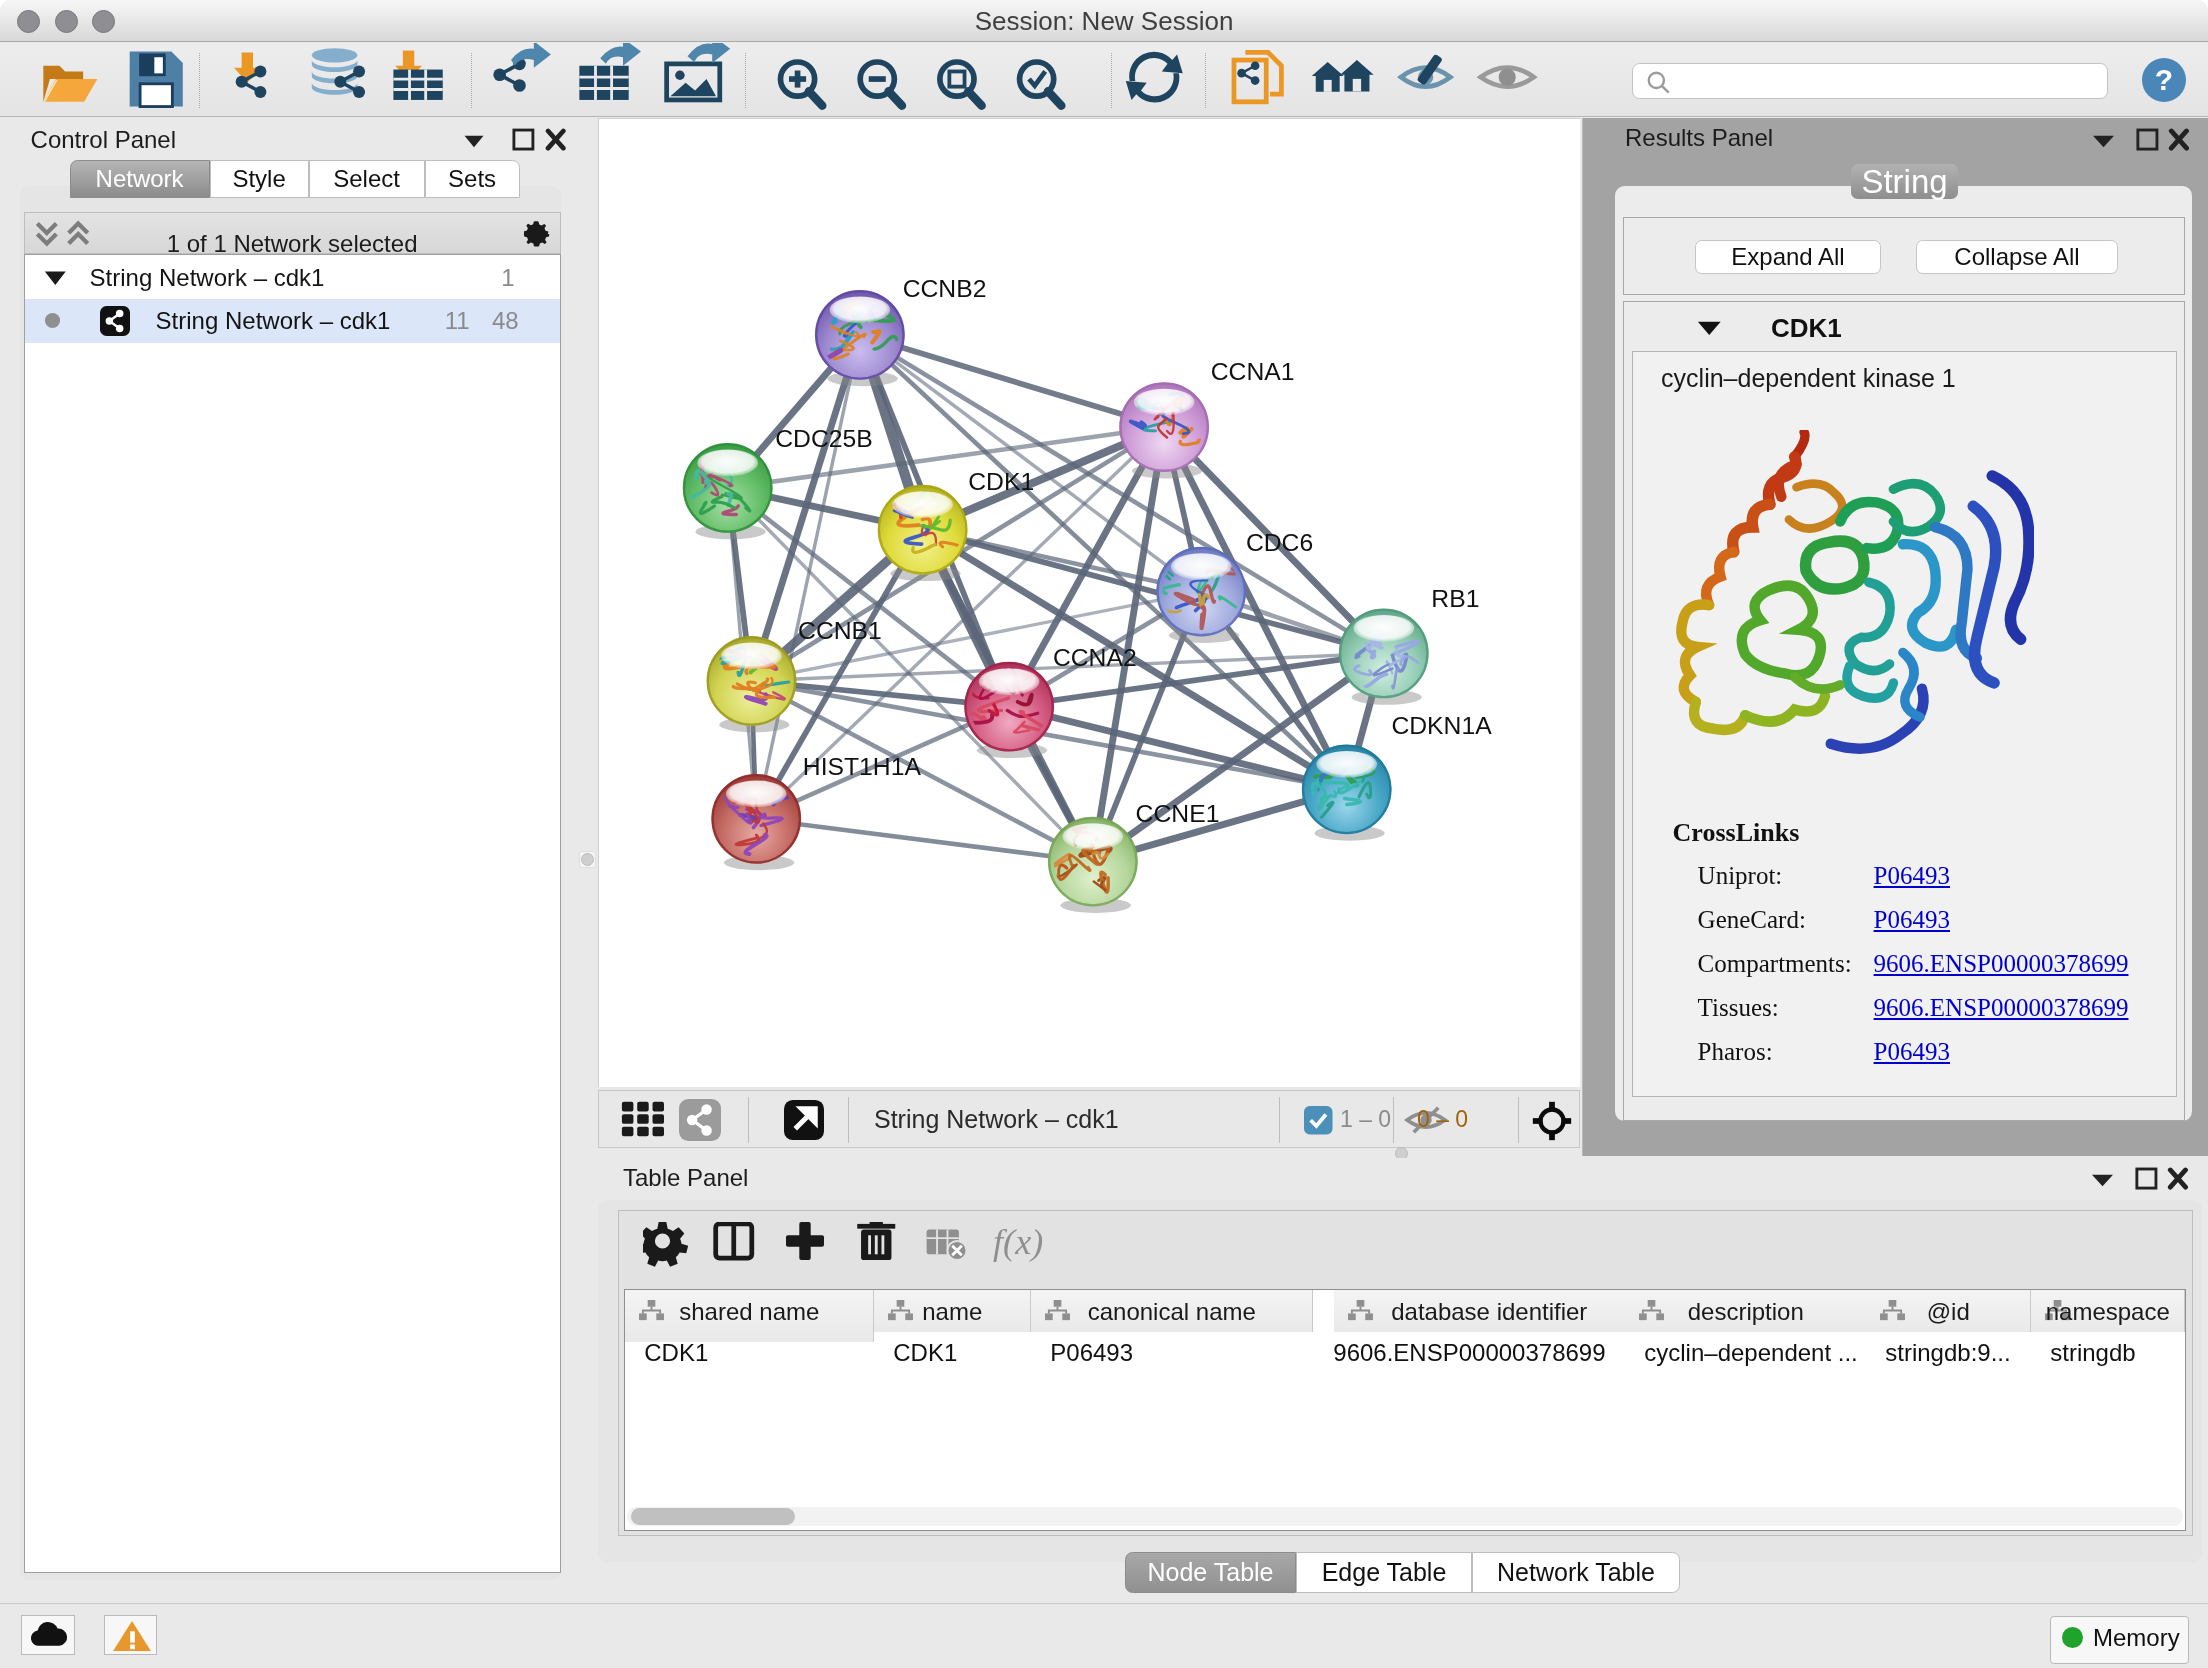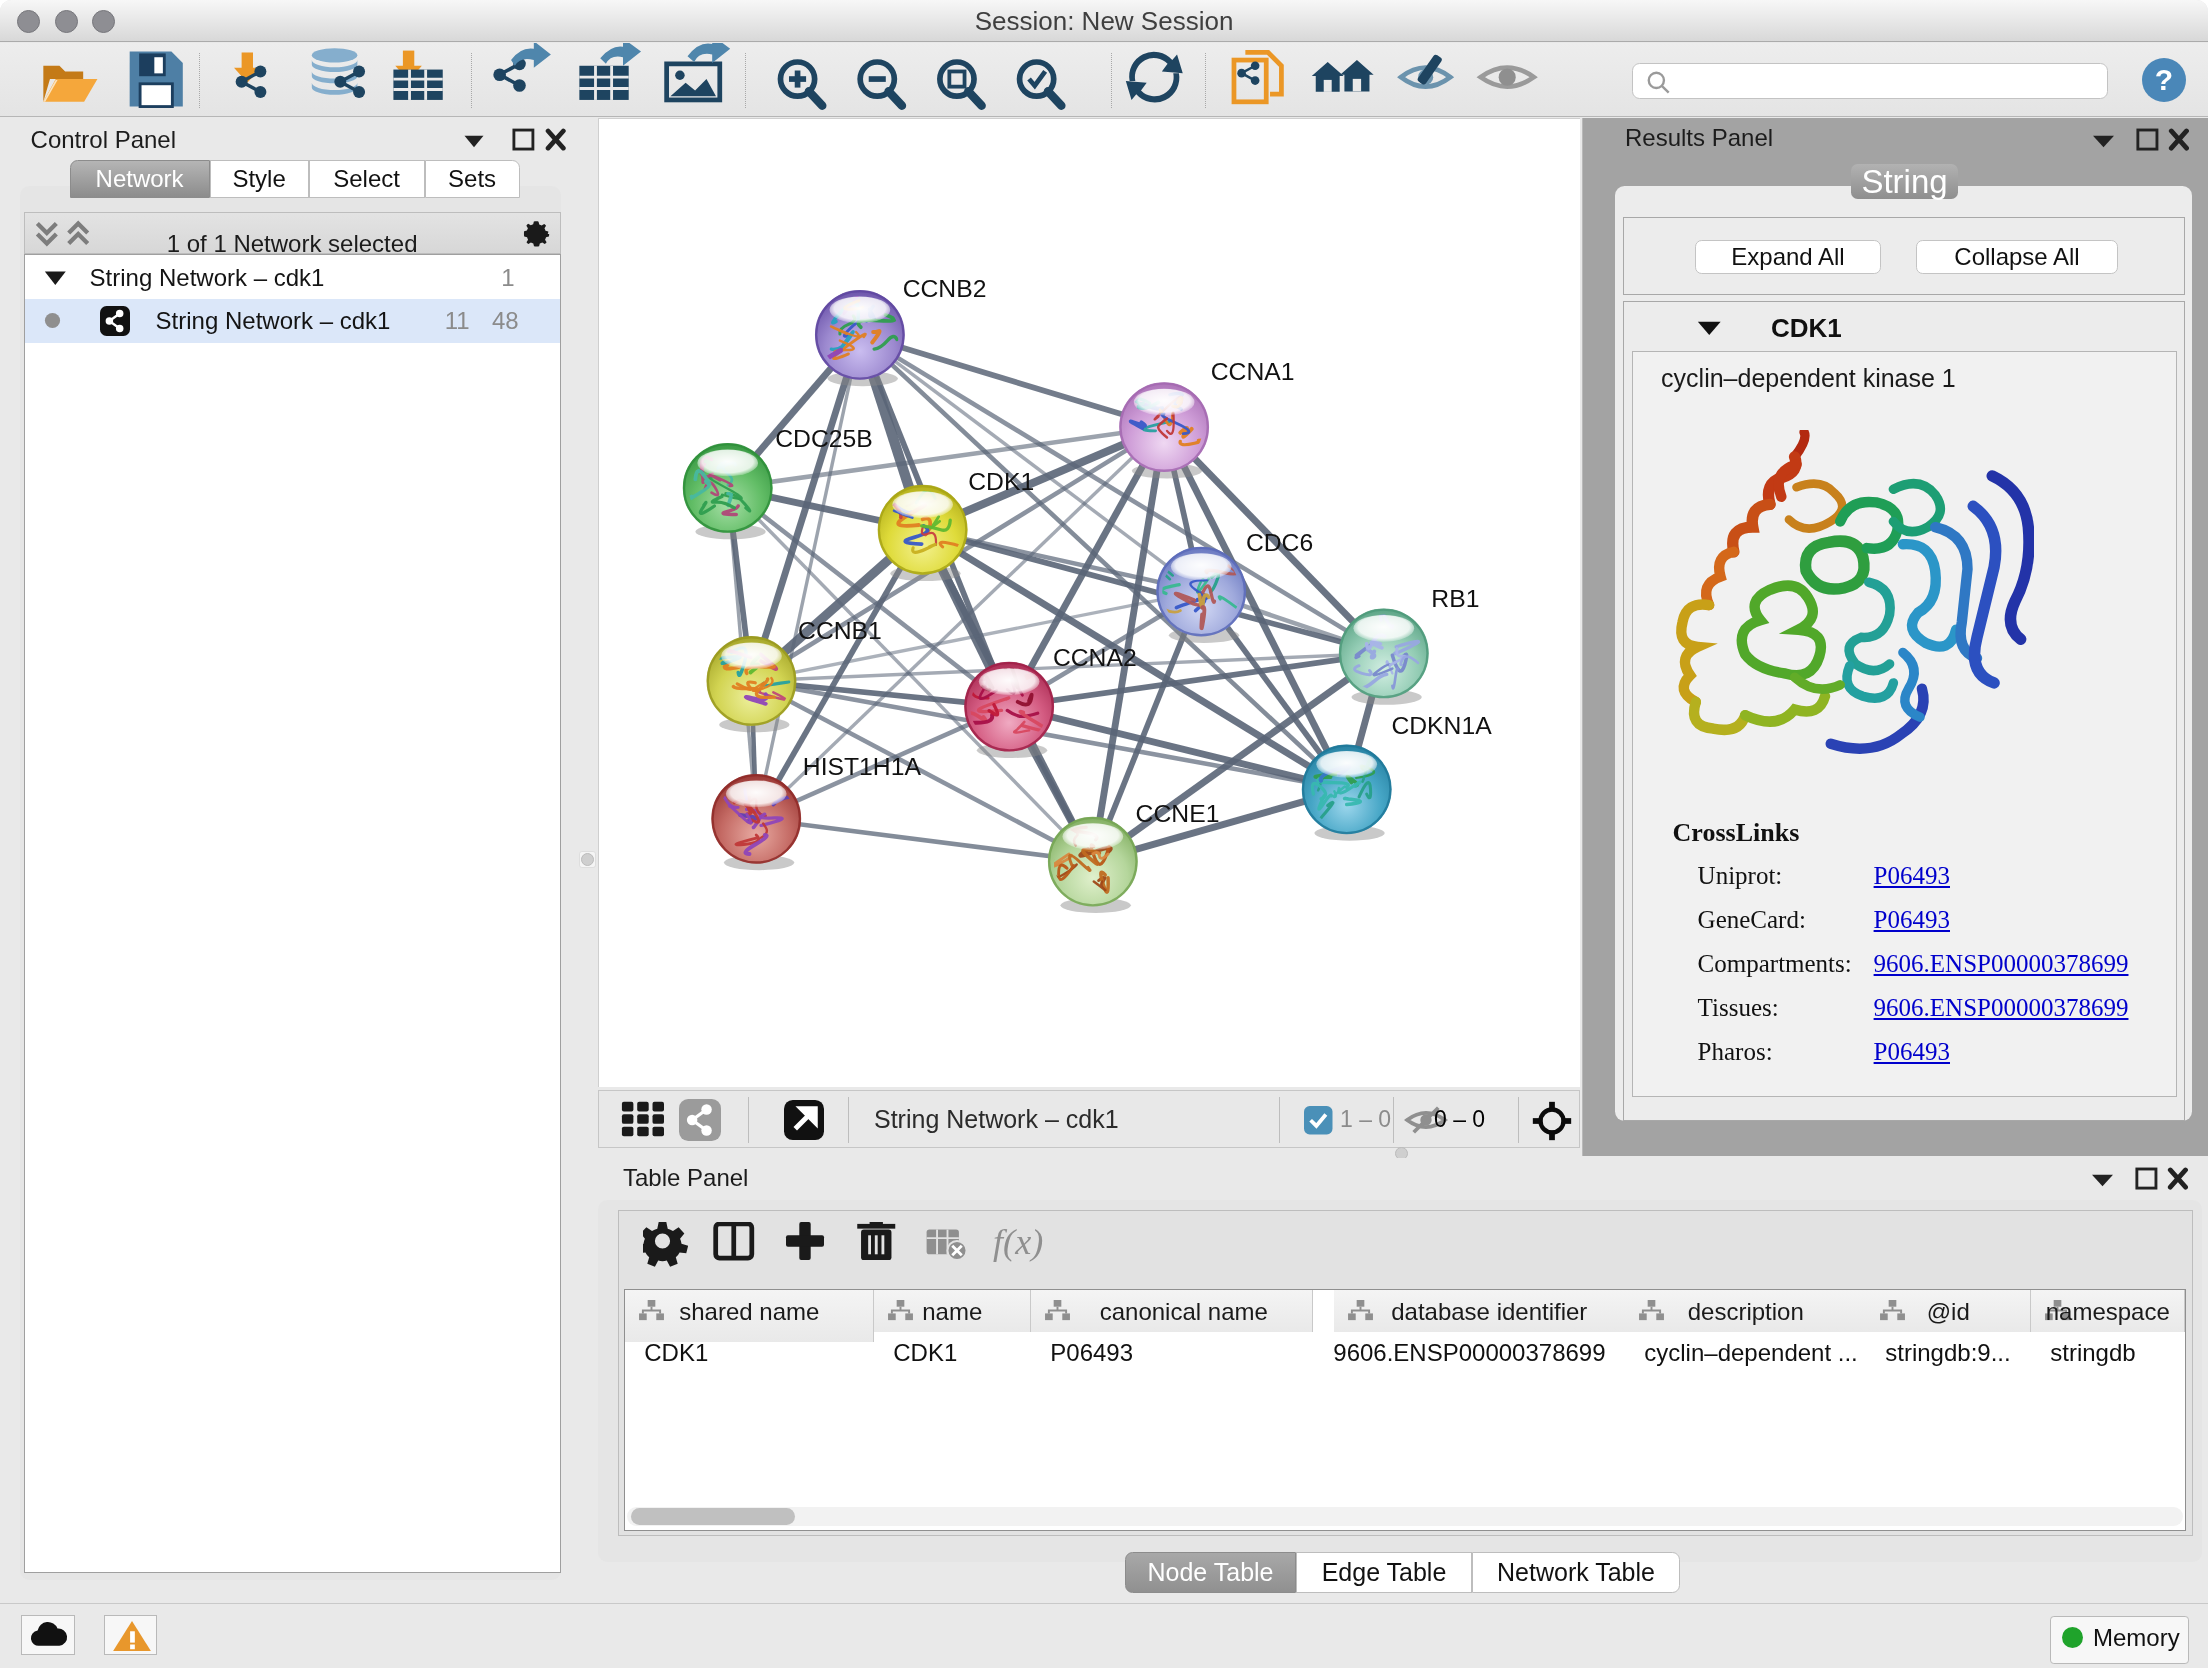--- a/index.html
+++ b/index.html
@@ -650,21 +650,21 @@
       </svg>
 <div style="position:absolute;left:741px;top:15px;font-size:23px;color:#8b8b8b;">1 – 0</div>
 <div style="position:absolute;left:794px;top:5.7px;height:46px;border-left:1px solid #bdbdbd;"></div>
 <svg width="44" height="34" style="position:absolute;left:805px;top:12.4px;" viewBox="0 0 46 36">
         <g transform="translate(23,18)">
           <path d="M-20 0 Q0 -15 20 0 Q0 15 -20 0 Z" fill="none" stroke="#8f8f8f" stroke-width="4"></path>
           <circle cx="0" cy="0" r="6" fill="#8f8f8f"></circle>
           <line x1="-13" y1="13" x2="13" y2="-13" stroke="#8f8f8f" stroke-width="4"></line>
         </g>
       </svg>
-<div style="position:absolute;left:835px;top:15px;font-size:23px;color:#000000;">0 – 0</div>
+<div style="position:absolute;left:818px;top:15px;font-size:23px;color:#a16207;">0 – 0</div>
 <div style="position:absolute;left:919px;top:5.7px;height:46px;border-left:1px solid #bdbdbd;"></div>
 <svg width="46" height="46" style="position:absolute;left:930px;top:6.7px;" viewBox="0 0 48 48">
         <g transform="translate(24,24)" stroke="#0b0b0b" fill="none">
           <circle cx="0" cy="0" r="12" stroke-width="4.5"></circle>
           <g stroke-width="6" stroke-linecap="butt">
             <line x1="0" y1="-20" x2="0" y2="-10"></line>
             <line x1="0" y1="10" x2="0" y2="20"></line>
             <line x1="-20" y1="0" x2="-10" y2="0"></line>
             <line x1="10" y1="0" x2="20" y2="0"></line>
           </g>
@@ -819,21 +819,21 @@
             <svg width="25" height="23" style="position:absolute;left:13.3px;top:9.5px;" viewBox="0 0 26 24">
               <g fill="#8f8f8f">
                 <rect x="9" y="0" width="8" height="7"></rect>
                 <rect x="0" y="14" width="8" height="7"></rect>
                 <rect x="18" y="14" width="8" height="7"></rect>
                 <g stroke="#8f8f8f" stroke-width="2" fill="none">
                   <path d="M13 7 L13 11 M4 14 L4 11 L22 11 L22 14"></path>
                 </g>
               </g>
             </svg>
-            <div style="position:absolute;left:12px;top:7.6px;width:100%;text-align:center;font-size:24px;color:#1a1a1a;">canonical name</div>
+            <div style="position:absolute;left:0;top:7.6px;width:100%;text-align:center;font-size:24px;color:#1a1a1a;">canonical name</div>
           </div>
           <div style="position:absolute;left:689px;top:0;width:311px;height:42px;border-right:1px solid #c9c9c9;background:linear-gradient(#f4f4f4,#e9e9e9);margin-left:20px;">
             <svg width="25" height="23" style="position:absolute;left:13.3px;top:9.5px;" viewBox="0 0 26 24">
               <g fill="#8f8f8f">
                 <rect x="9" y="0" width="8" height="7"></rect>
                 <rect x="0" y="14" width="8" height="7"></rect>
                 <rect x="18" y="14" width="8" height="7"></rect>
                 <g stroke="#8f8f8f" stroke-width="2" fill="none">
                   <path d="M13 7 L13 11 M4 14 L4 11 L22 11 L22 14"></path>
                 </g>

